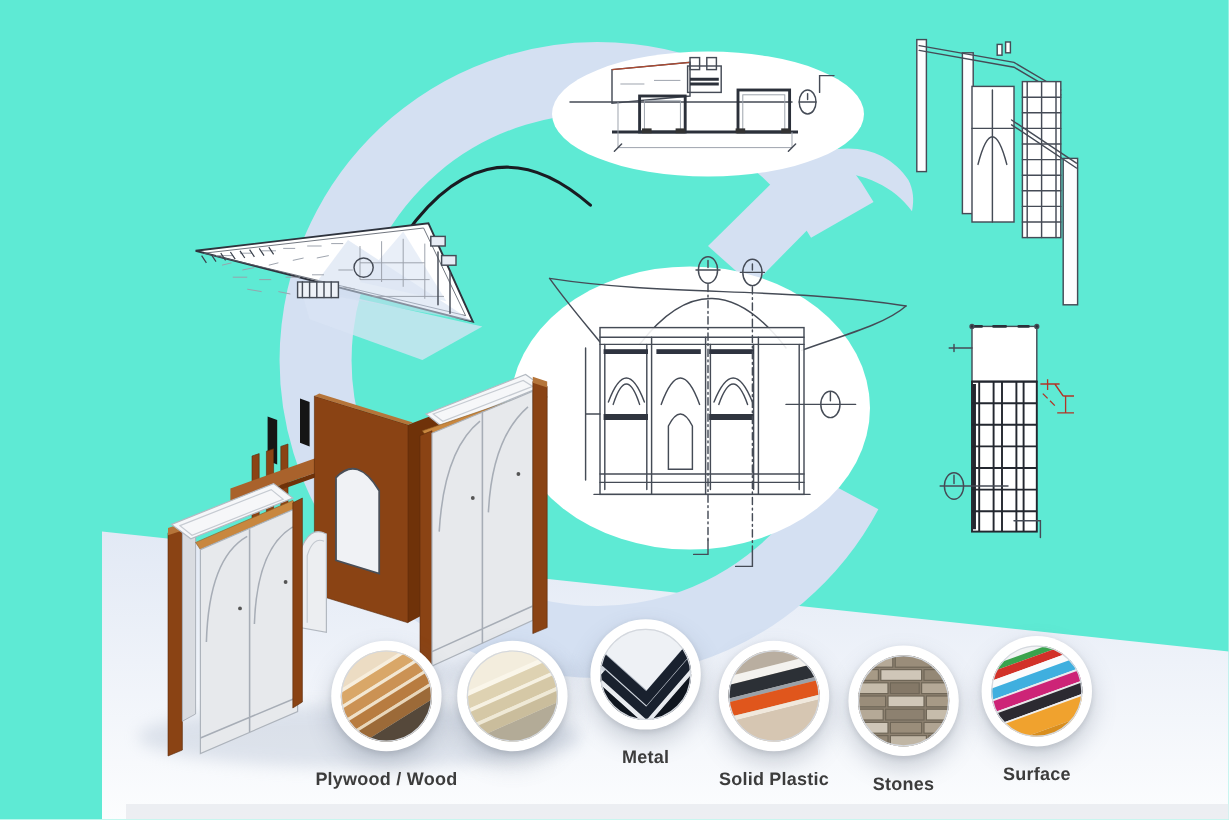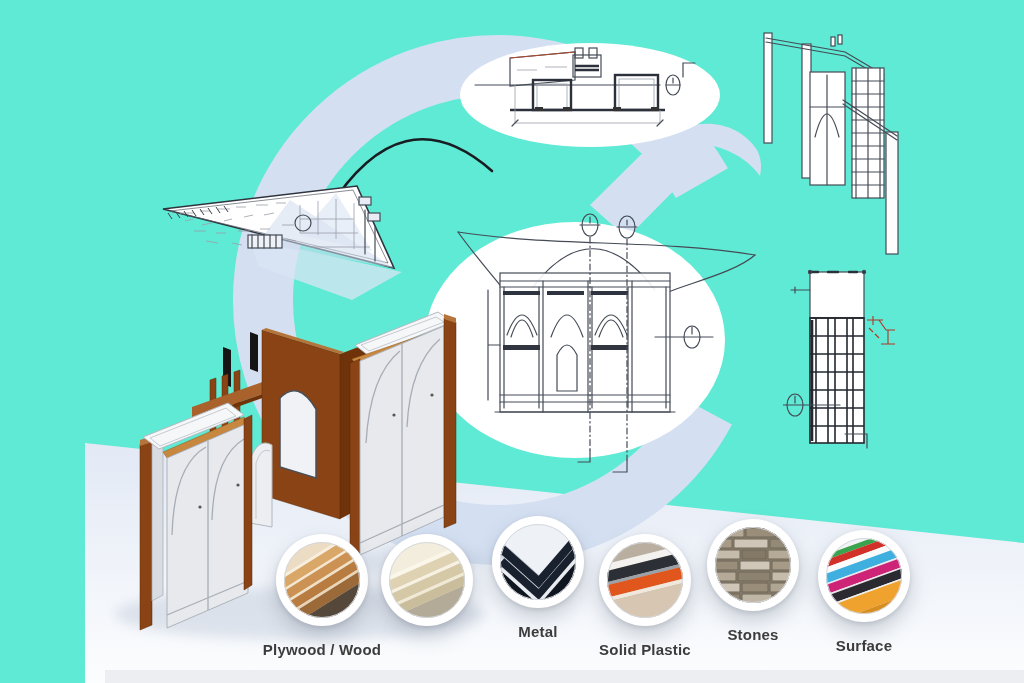--- a/index.html
+++ b/index.html
@@ -372,21 +372,21 @@
             <rect x="-12" y="47" width="104" height="4" fill="#f0e8dc"></rect>
             <rect x="-12" y="51" width="104" height="40" fill="#d6c6b2"></rect>
           </g>
         </g>
         <circle cx="39" cy="39" r="37.5" fill="none" stroke="#d4d8de" stroke-width="1"></circle>
       </svg>
     </div>
     <div class="mat-label">Solid Plastic</div>
   </div>
 
-  <div class="mat" style="left:668px;top:519px">
+  <div class="mat" style="left:668px;top:538px">
     <div class="mat-circle">
       <svg width="78" height="78" viewBox="0 0 78 78">
         <defs>
             <clipPath id="c5">
               <circle cx="39" cy="39" r="38"></circle>
             </clipPath>
           </defs>
         <g clip-path="url(#c5)">
           <rect width="78" height="78" fill="#8d8170"></rect>
           <g stroke="#6f6657" stroke-width="1">

